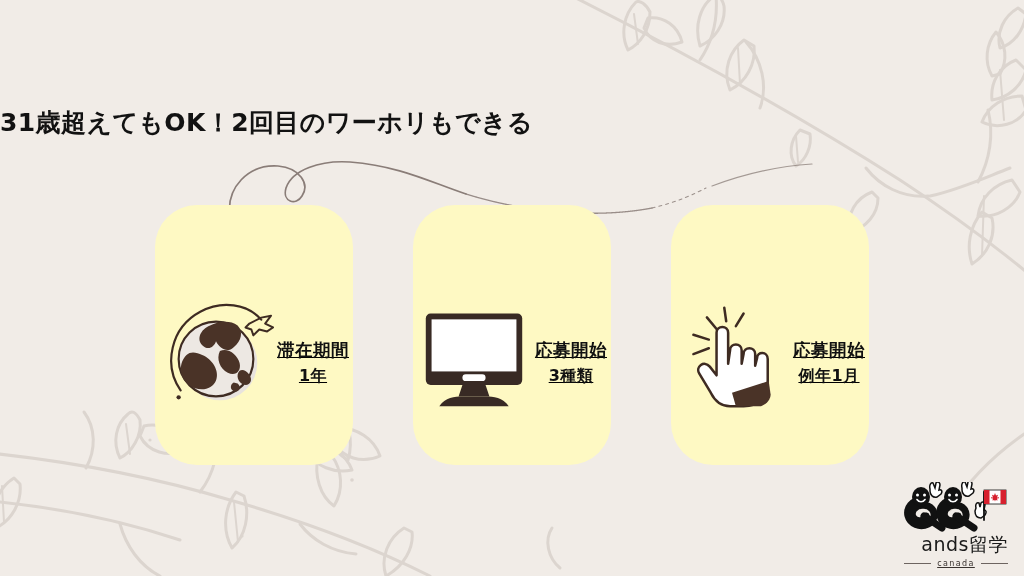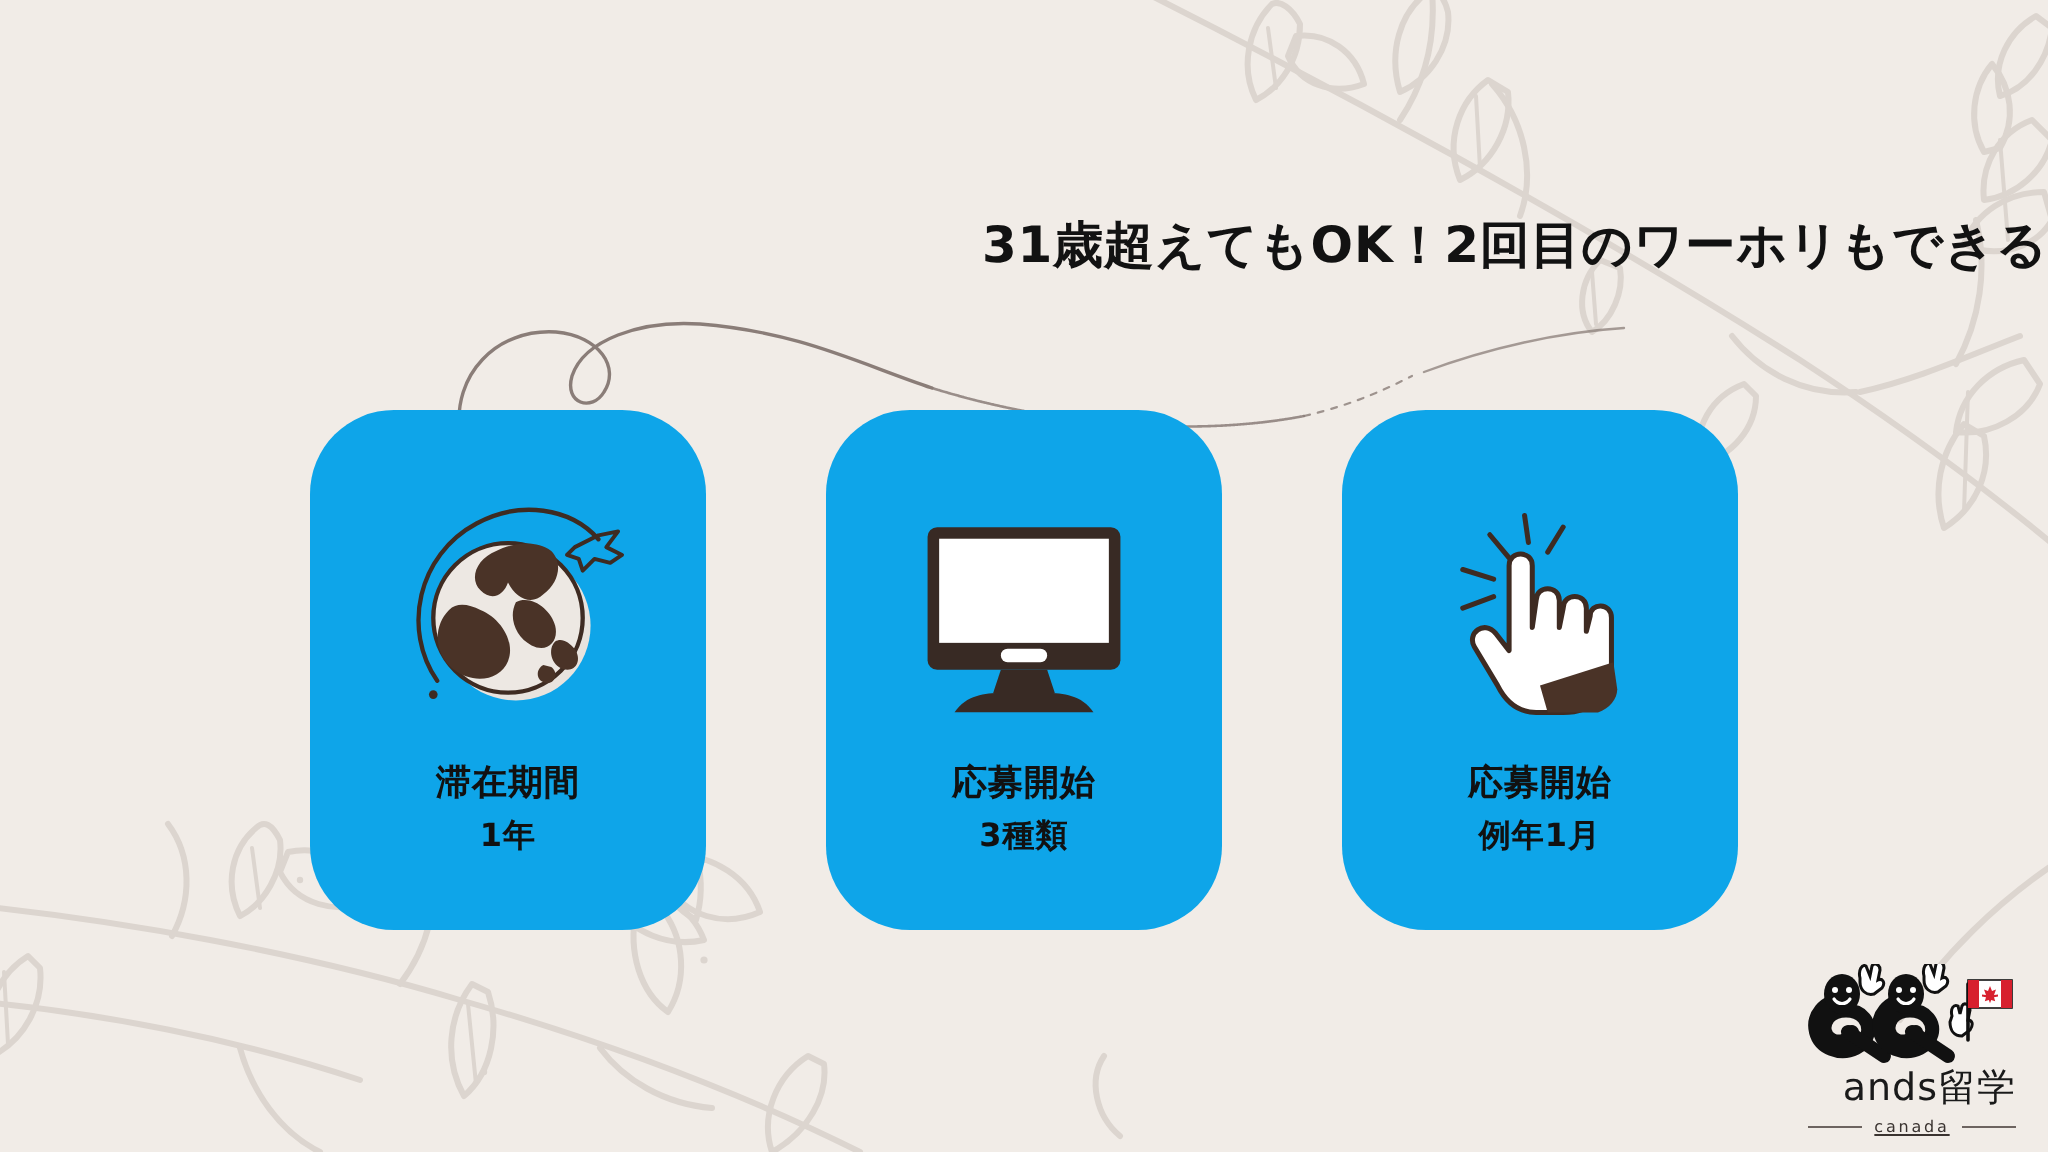--- a/index.html
+++ b/index.html
@@ -20,21 +20,21 @@
   .bg-decor {
     position:absolute; inset:0;
     width:1024px; height:576px;
     pointer-events:none;
   }
 
   
   .title-block {
     position:absolute;
     top:104px; left:0; right:0;
-    text-align:right;
+    text-align:left;
     z-index:5;
   }
   .title-line {
     color:#121212;
     font-size:25px;
     font-weight:bold;
     letter-spacing:0.4px;
     line-height:1.55;
     white-space:nowrap;
   }
@@ -53,27 +53,28 @@
     position:absolute;
     left:155px; top:205px;
     width:714px; height:260px;
     display:flex;
     justify-content:space-between;
     z-index:4;
   }
   .card {
     width:198px;
     height:260px;
-    background:#0ea5e9;
+    background:#fef9c3;
     border-radius:42px;
     display:flex;
-    flex-direction:column;
+    flex-direction:row;
     align-items:center;
     justify-content:flex-start;
     padding-top:42px;
+    text-decoration:underline;
   }
   .card-icon {
     width:122px;
     height:118px;
     display:flex;
     align-items:center;
     justify-content:center;
   }
   .card-icon svg { display:block; }
   .card-text {

